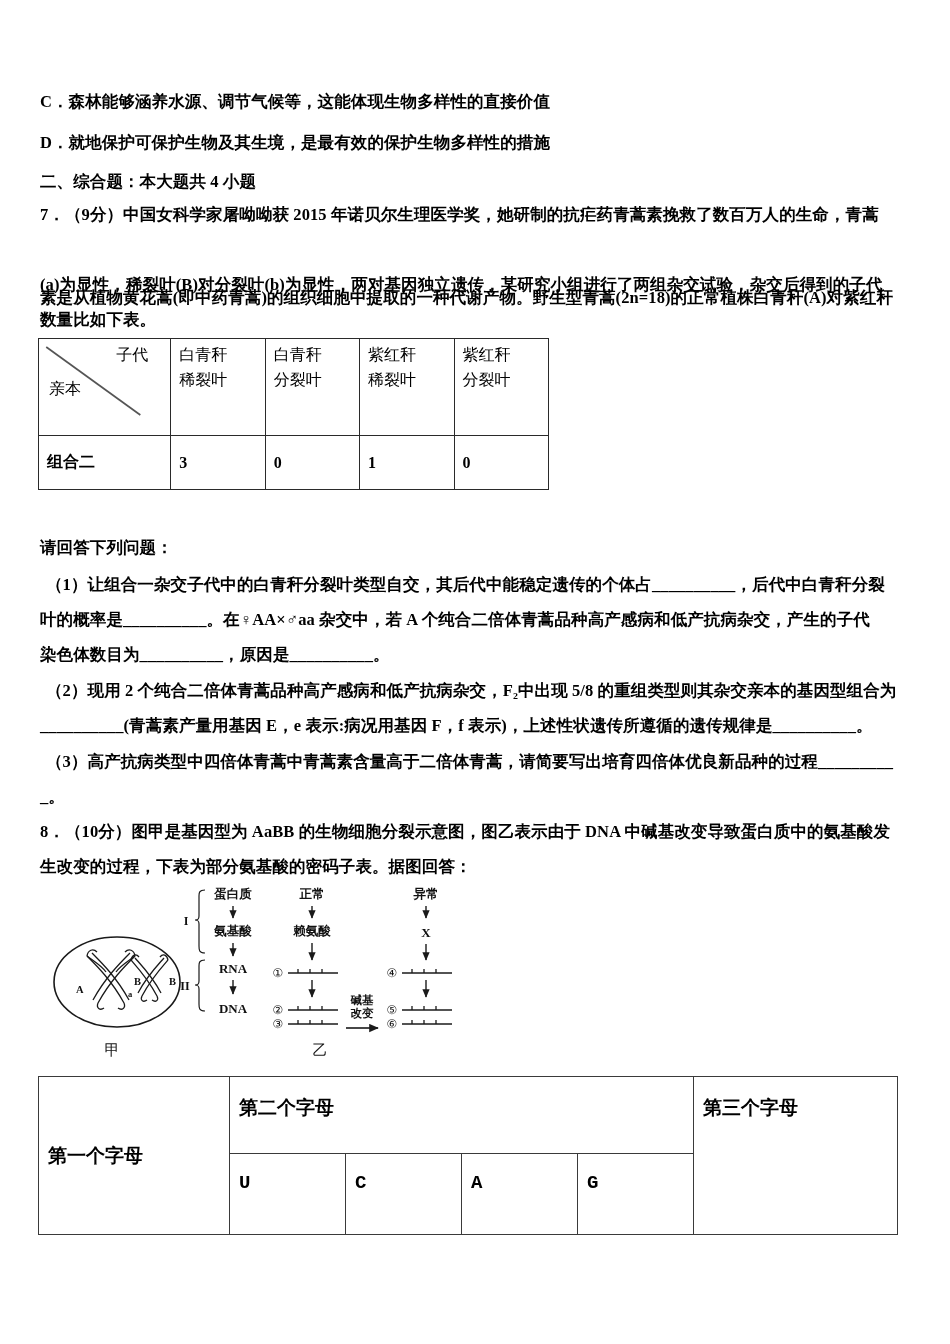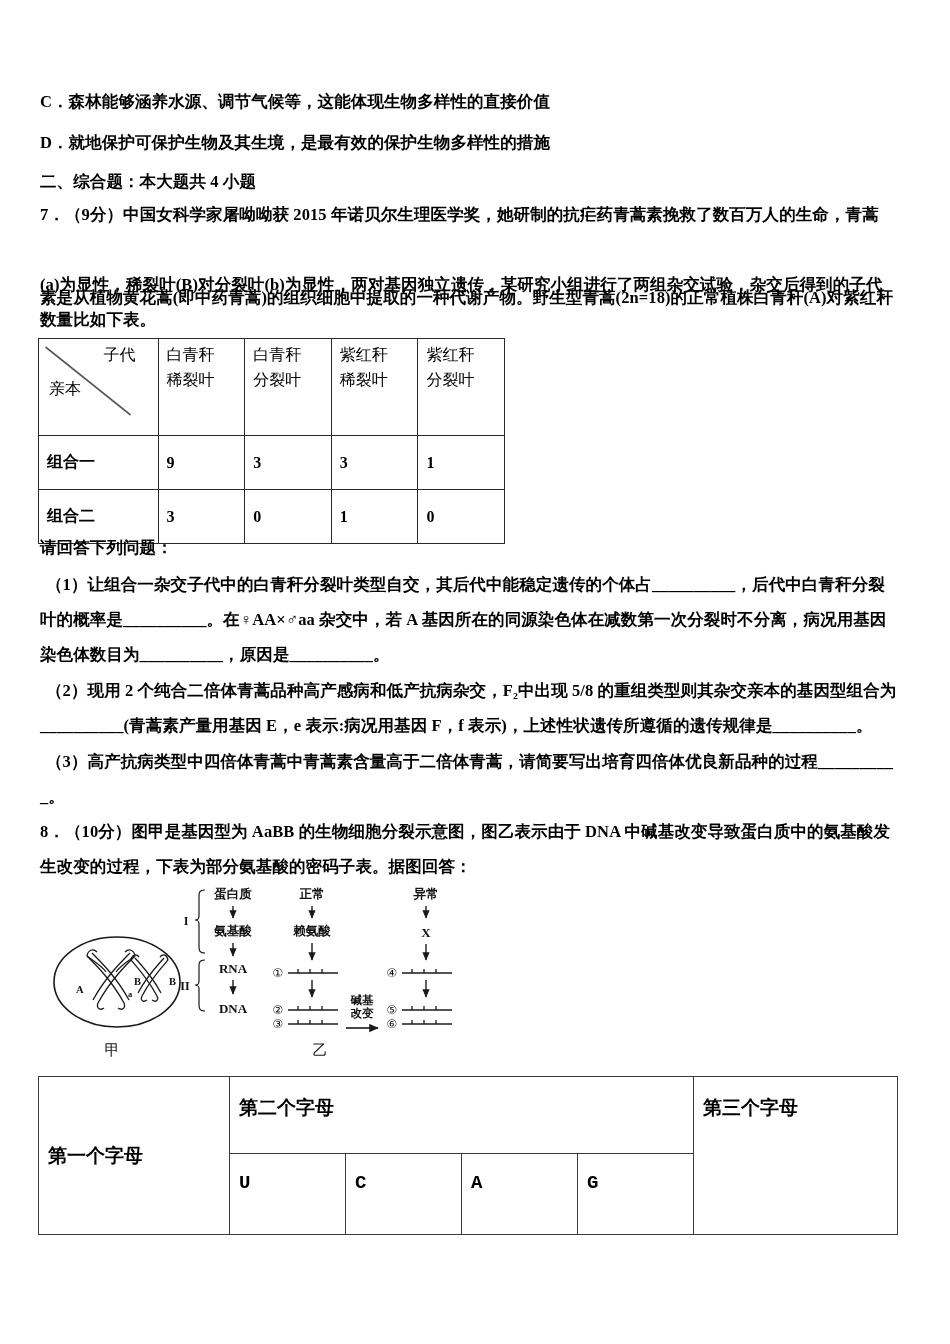--- a/index.html
+++ b/index.html
@@ -32,21 +32,21 @@
   .opt { left: 40px; }
   .sec-head { left: 40px; font-weight: bold; }
   .qbody { left: 40px; }
   .indent { left: 46px; }
 
   
   #table1 {
     position: absolute;
     left: 38px;
     top: 338px;
-    width: 467px;
+    width: 511px;
     border-collapse: collapse;
     font-size: 16px;
   }
   #table1 td {
     border: 1.3px solid #2a2a2a;
     padding: 4px 8px;
     vertical-align: top;
     font-weight: bold;
   }
   #table1 td.hdr-diag {
@@ -164,41 +164,34 @@
         <span>分裂叶</span>
       </td>
       <td class="colhdr">
         <span>紫红秆</span><br>
         <span>稀裂叶</span>
       </td>
       <td class="colhdr">
         <span>紫红秆</span><br>
         <span>分裂叶</span>
       </td>
-    </tr>
-    <tr>
-      <td class="rowlbl">组合一</td>
-      <td class="num">9</td>
-      <td class="num">3</td>
-      <td class="num">3</td>
-      <td class="num">1</td>
     </tr>
     <tr>
       <td class="rowlbl">组合二</td>
       <td class="num">3</td>
       <td class="num">0</td>
       <td class="num">1</td>
       <td class="num">0</td>
     </tr>
   </tbody>
     </table>
 
   <div class="line qbody" style="top:538px;">请回答下列问题：</div>
   <div class="line indent" style="top:575px;">（1）让组合一杂交子代中的白青秆分裂叶类型自交，其后代中能稳定遗传的个体占__________，后代中白青秆分裂</div>
-  <div class="line qbody" style="top:610px;">叶的概率是__________。在♀AA×♂aa 杂交中，若 A 基因所在的同源染色体在减数第一次分裂时不分离，病况用基因</div>
+  <div class="line qbody" style="top:610px;">叶的概率是__________。在♀AA×♂aa 杂交中，若 A 个纯合二倍体青蒿品种高产感病和低产抗病杂交，产生的子代</div>
   <div class="line qbody" style="top:645px;">染色体数目为__________，原因是__________。</div>
   <div class="line indent" style="top:681px;">（2）现用 2 个纯合二倍体青蒿品种高产感病和低产抗病杂交，F₂中出现 5/8 的重组类型则其杂交亲本的基因型组合为</div>
   <div class="line qbody" style="top:716px;">__________(青蒿素产量用基因 E，e 表示:病况用基因 F，f 表示)，上述性状遗传所遵循的遗传规律是__________。</div>
   <div class="line indent" style="top:752px;">（3）高产抗病类型中四倍体青蒿中青蒿素含量高于二倍体青蒿，请简要写出培育四倍体优良新品种的过程_________</div>
   <div class="line qbody" style="top:787px;">_。</div>
 
   <div class="line qbody" style="top:822px;">8．（10分）图甲是基因型为 AaBB 的生物细胞分裂示意图，图乙表示由于 DNA 中碱基改变导致蛋白质中的氨基酸发</div>
   <div class="line qbody" style="top:857px;">生改变的过程，下表为部分氨基酸的密码子表。据图回答：</div>
 
   <div id="diagram">

